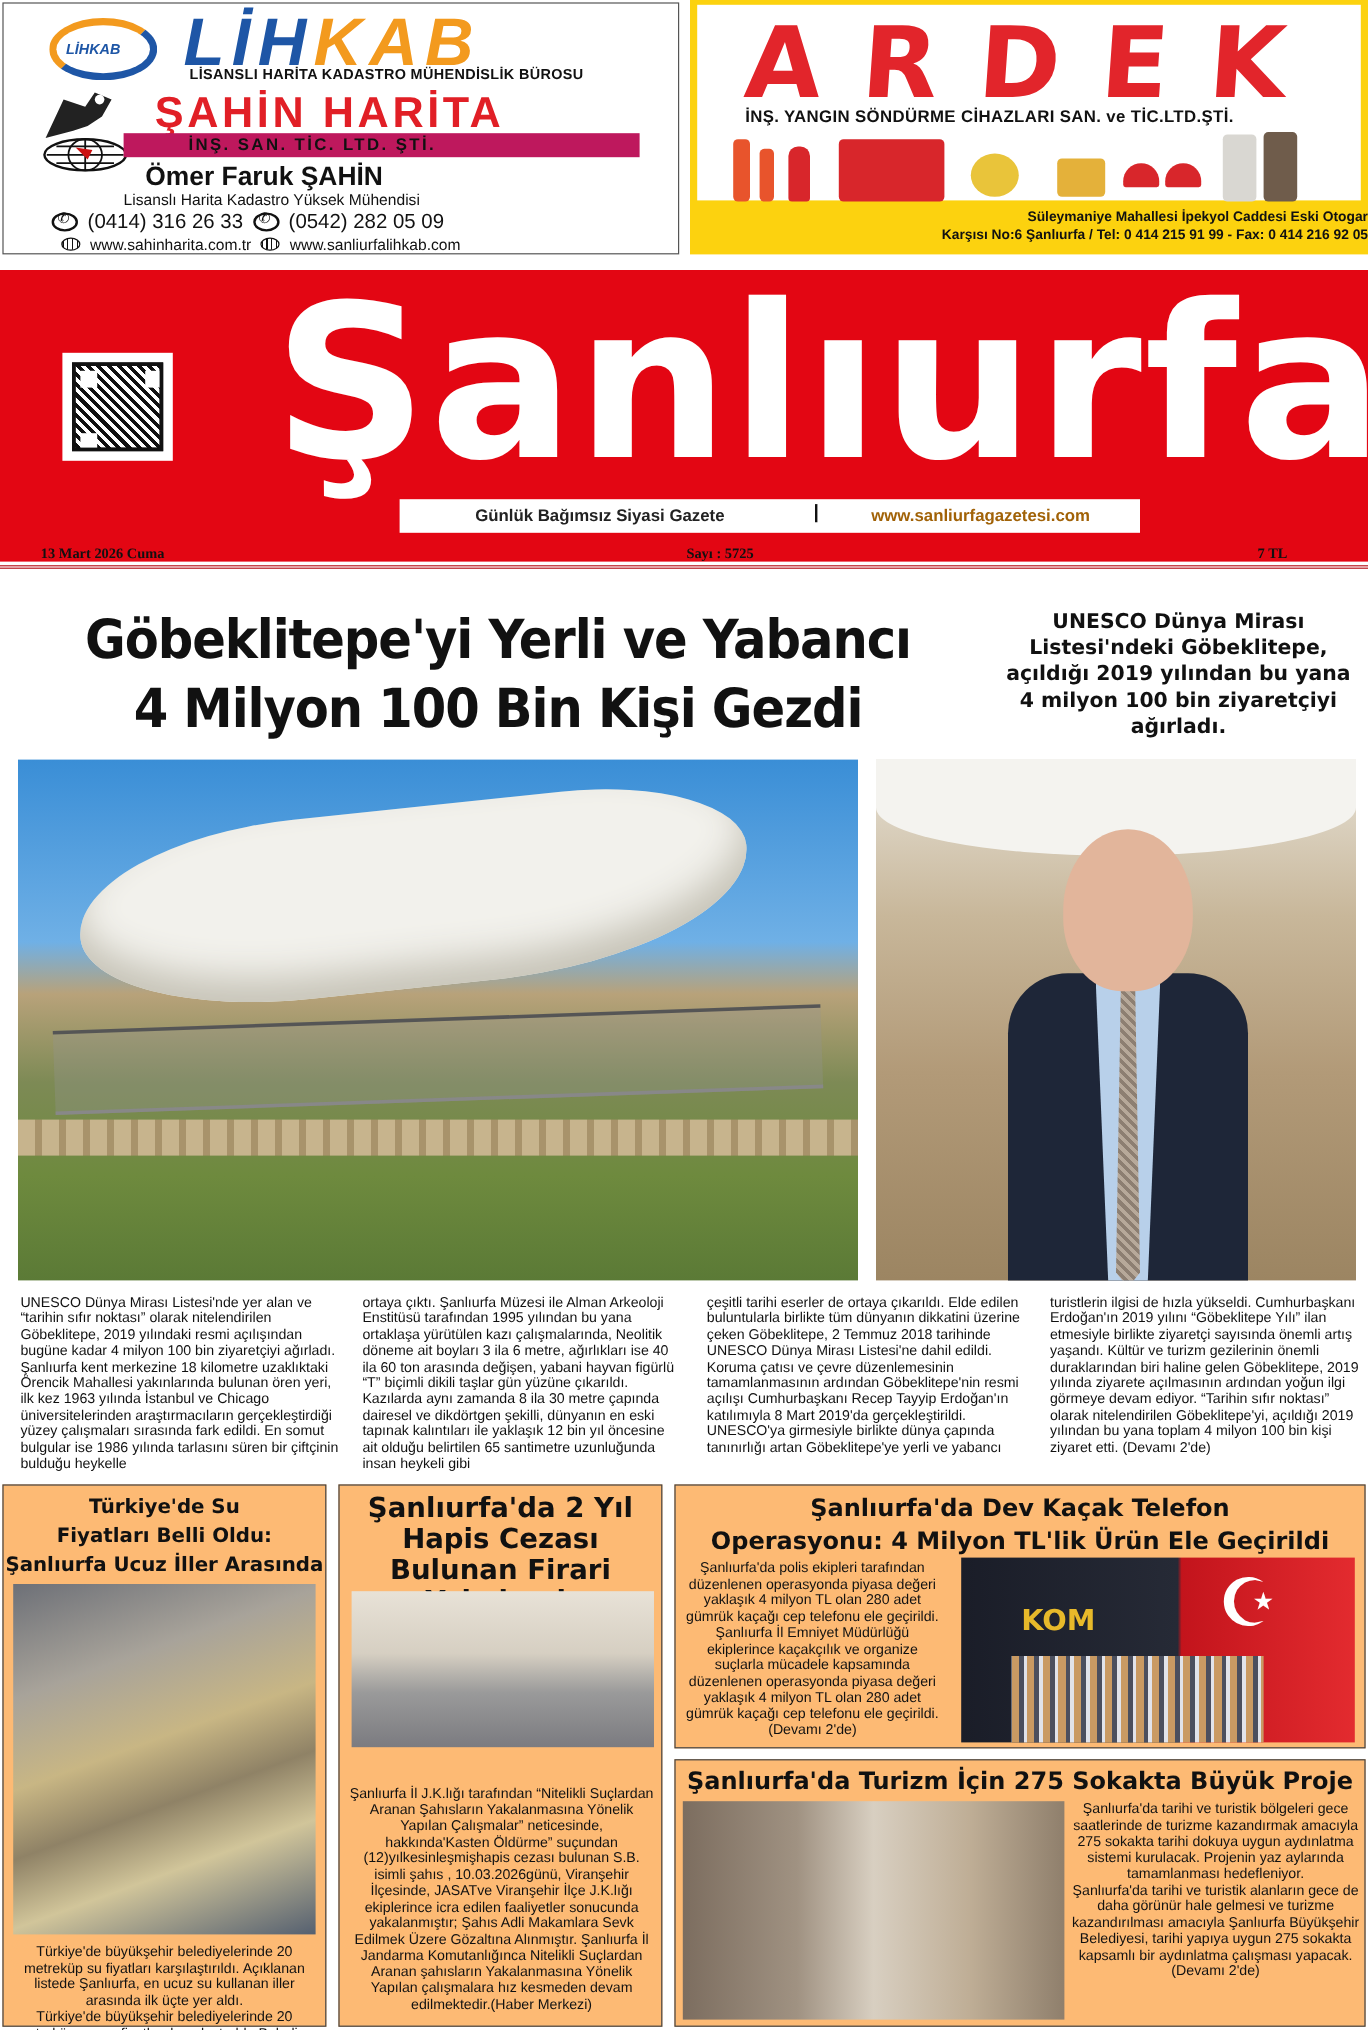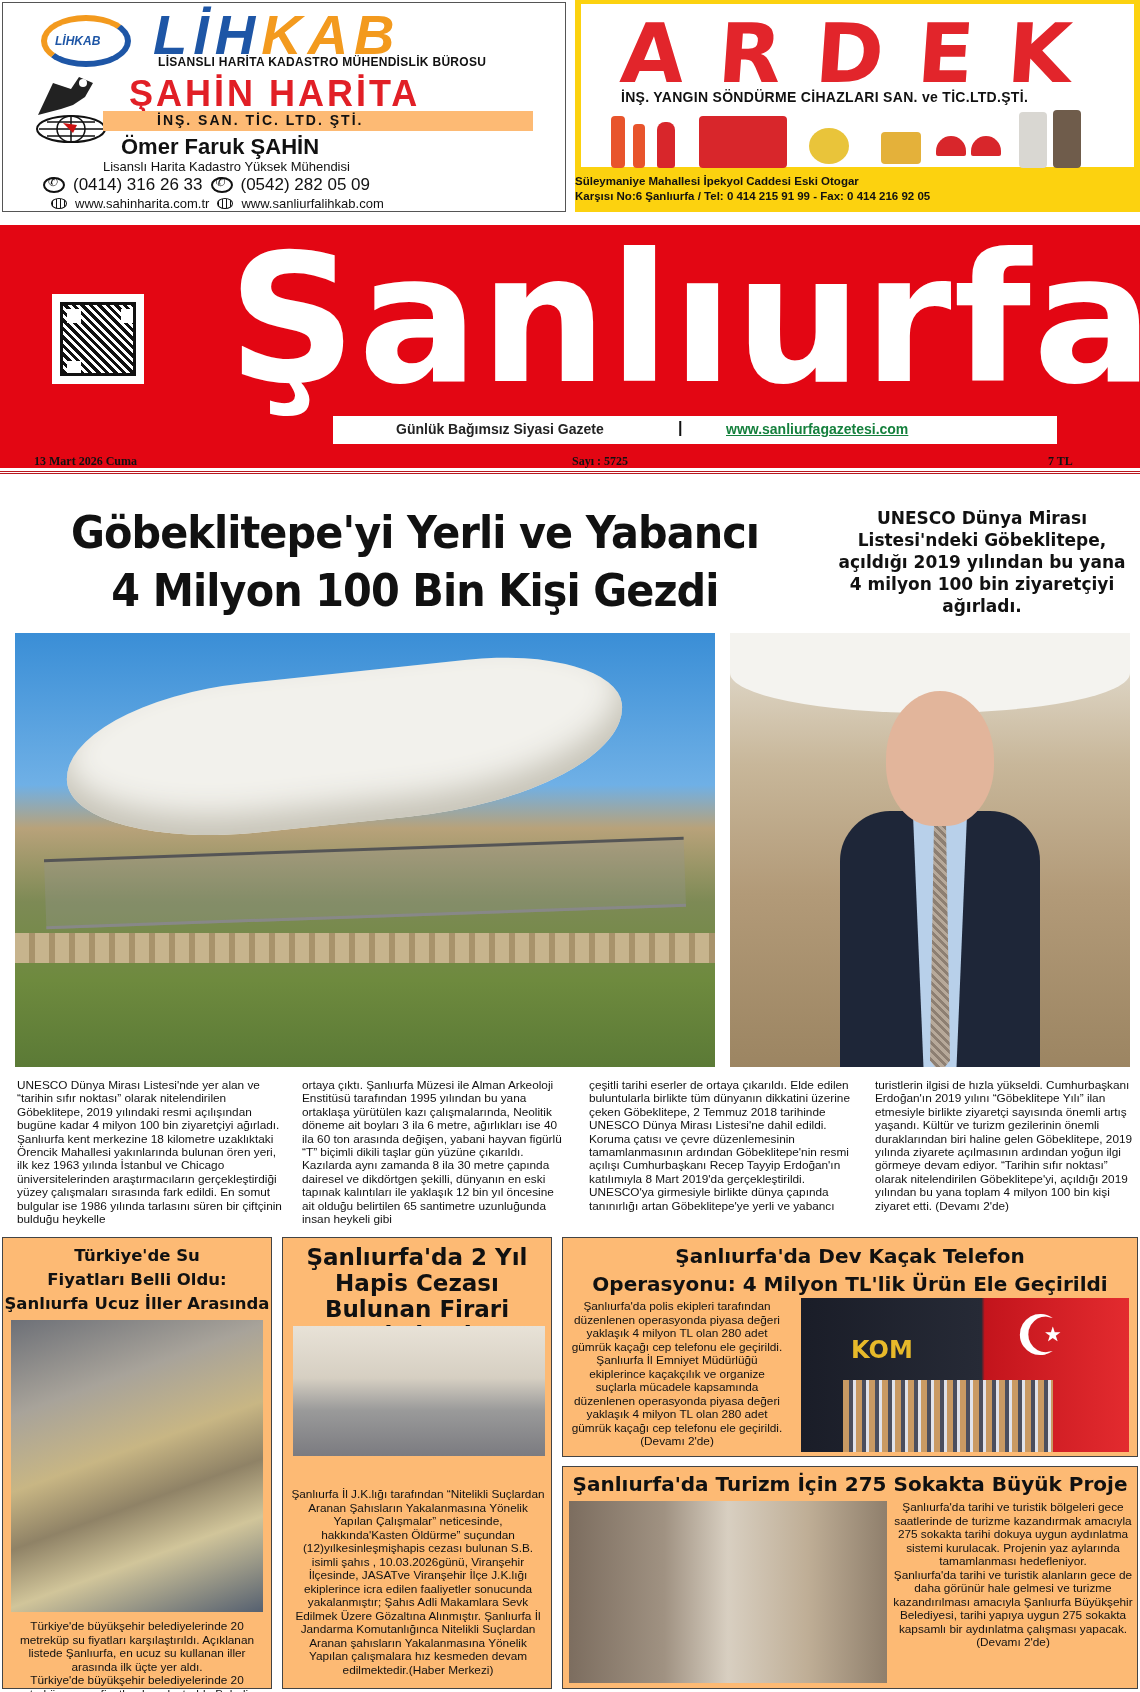--- a/index.html
+++ b/index.html
@@ -10,51 +10,51 @@
   
   .ad-left { left: 2px; top: 2px; width: 564px; height: 210px; border: 1px solid #555; background: #fff; }
   .lihkab-logo { left: 38px; top: 12px; width: 90px; height: 52px; border-radius: 50%; border: 6px solid #f39a1e; border-right-color: #1e56a6; border-bottom-color: #1e56a6; }
   .lihkab-logo span { position: absolute; left: 8px; top: 13px; font-size: 12px; font-style: italic; font-weight: bold; color: #1e56a6; }
   .lihkab-word { left: 150px; top: 4px; font-size: 56px; font-weight: bold; font-style: italic; letter-spacing: 6px; line-height: 56px; }
   .lihkab-word .blue { color: #1e56a6; }
   .lihkab-word .orange { color: #f39a1e; }
   .lihkab-sub { left: 155px; top: 52px; font-size: 12px; font-weight: bold; letter-spacing: 0.3px; }
   .eagle { left: 30px; top: 72px; width: 75px; height: 70px; }
   .sahin-title { left: 126px; top: 72px; font-size: 36px; font-weight: bold; color: #e11f26; letter-spacing: 3px; line-height: 38px; }
-  .sahin-bar { left: 100px; top: 108px; width: 430px; height: 20px; background: #fdba74; }
+  .sahin-bar { left: 100px; top: 108px; width: 430px; height: 20px; background: #be185d; }
   .sahin-bar span { position: absolute; left: 54px; top: 1px; font-size: 14px; font-weight: bold; color: #111; letter-spacing: 2px; }
   .owner { left: 118px; top: 131px; font-size: 22px; font-weight: bold; }
   .owner-title { left: 100px; top: 156px; font-size: 13px; }
   .phones { left: 40px; top: 172px; font-size: 17px; display: flex; gap: 8px; align-items: center; }
   .phone-ico { width: 22px; height: 16px; border: 2px solid #111; border-radius: 50%; display: inline-block; position: relative; }
   .phone-ico::after { content: "✆"; position: absolute; left: 3px; top: -4px; font-size: 12px; }
   .webs { left: 48px; top: 193px; font-size: 13px; display: flex; gap: 8px; align-items: center; }
   .globe { width: 16px; height: 11px; border: 1px solid #111; border-radius: 50%; display: inline-block; background: repeating-linear-gradient(90deg, #111 0 1px, transparent 1px 4px); }
 
   .ad-right { left: 575px; top: 0; width: 565px; height: 212px; background: #fcd20f; }
   .ad-right-inner { left: 6px; top: 4px; width: 553px; height: 163px; background: #fff; }
   .ardek { left: 40px; top: 10px; font-size: 82px; font-weight: 900; color: #e2252b; letter-spacing: 34px; line-height: 80px; font-family: "DejaVu Sans", sans-serif; transform: skewX(-4deg); }
   .ardek-sub { left: 40px; top: 85px; font-size: 14px; font-weight: bold; letter-spacing: 0.3px; color: #111; }
   .equip { top: 112px; height: 52px; border-radius: 4px; }
-  .ad-addr { left: 0; top: 174px; width: 565px; text-align: left; font-size: 11.5px; font-weight: bold; line-height: 15px; color: #111; }
+  .ad-addr { left: 0; top: 174px; width: 565px; text-align: right; font-size: 11.5px; font-weight: bold; line-height: 15px; color: #111; }
 
   
   .mast { left: 0; top: 225px; width: 1140px; height: 243px; background: #e30613; }
   .qr { left: 52px; top: 294px; width: 92px; height: 90px; background: #fff; padding: 8px; }
   .qr-grid { width: 76px; height: 74px; background:
       linear-gradient(#fff,#fff) 4px 4px/14px 14px no-repeat,
       linear-gradient(#fff,#fff) 58px 4px/14px 14px no-repeat,
       linear-gradient(#fff,#fff) 4px 56px/14px 14px no-repeat,
       repeating-linear-gradient(45deg,#111 0 3px,#fff 3px 6px),
       #111; border: 3px solid #111; }
   .brand { left: 228px; top: 220px; font-size: 178px; font-weight: bold; color: #fff; letter-spacing: 2px; line-height: 200px; font-family: "DejaVu Sans", sans-serif; }
-  .tagbar { left: 333px; top: 416px; width: 724px; height: 28px; background: #fff; }
+  .tagbar { left: 333px; top: 416px; width: 617px; height: 28px; background: #fff; }
   .tag-left { left: 63px; top: 5px; font-size: 14px; font-weight: bold; color: #222; }
   .tag-sep { left: 345px; top: 3px; font-size: 16px; font-weight: bold; }
-  .tag-right { left: 393px; top: 5px; font-size: 14px; font-weight: bold; color: #15803d; text-decoration: underline; }
+  .tag-right { left: 393px; top: 5px; font-size: 14px; font-weight: bold; color: #a16207; }
 
   .dateline { left: 0; top: 448px; width: 1140px; height: 26px; border-bottom: 3px double #b9181f; font-family: "Liberation Serif", serif; font-weight: bold; font-size: 12px; }
   .dateline span { position: absolute; top: 6px; }
 
   
   .headline { left: 10px; top: 504px; width: 810px; text-align: center; font-family: "DejaVu Sans", sans-serif; font-weight: bold; font-size: 45px; line-height: 58px; letter-spacing: -1px; transform: scaleX(0.92); transform-origin: center; }
   .summary { left: 832px; top: 507px; width: 300px; text-align: center; font-family: "DejaVu Sans", sans-serif; font-weight: bold; font-size: 17px; line-height: 22px; }
 
   
   .photo1 { left: 15px; top: 633px; width: 700px; height: 434px; background: linear-gradient(#3a8ed6 0%, #6fb0e6 35%, #b8a27a 45%, #7d8a55 62%, #6e8a3e 80%, #5b7a36 100%); overflow: hidden; }

